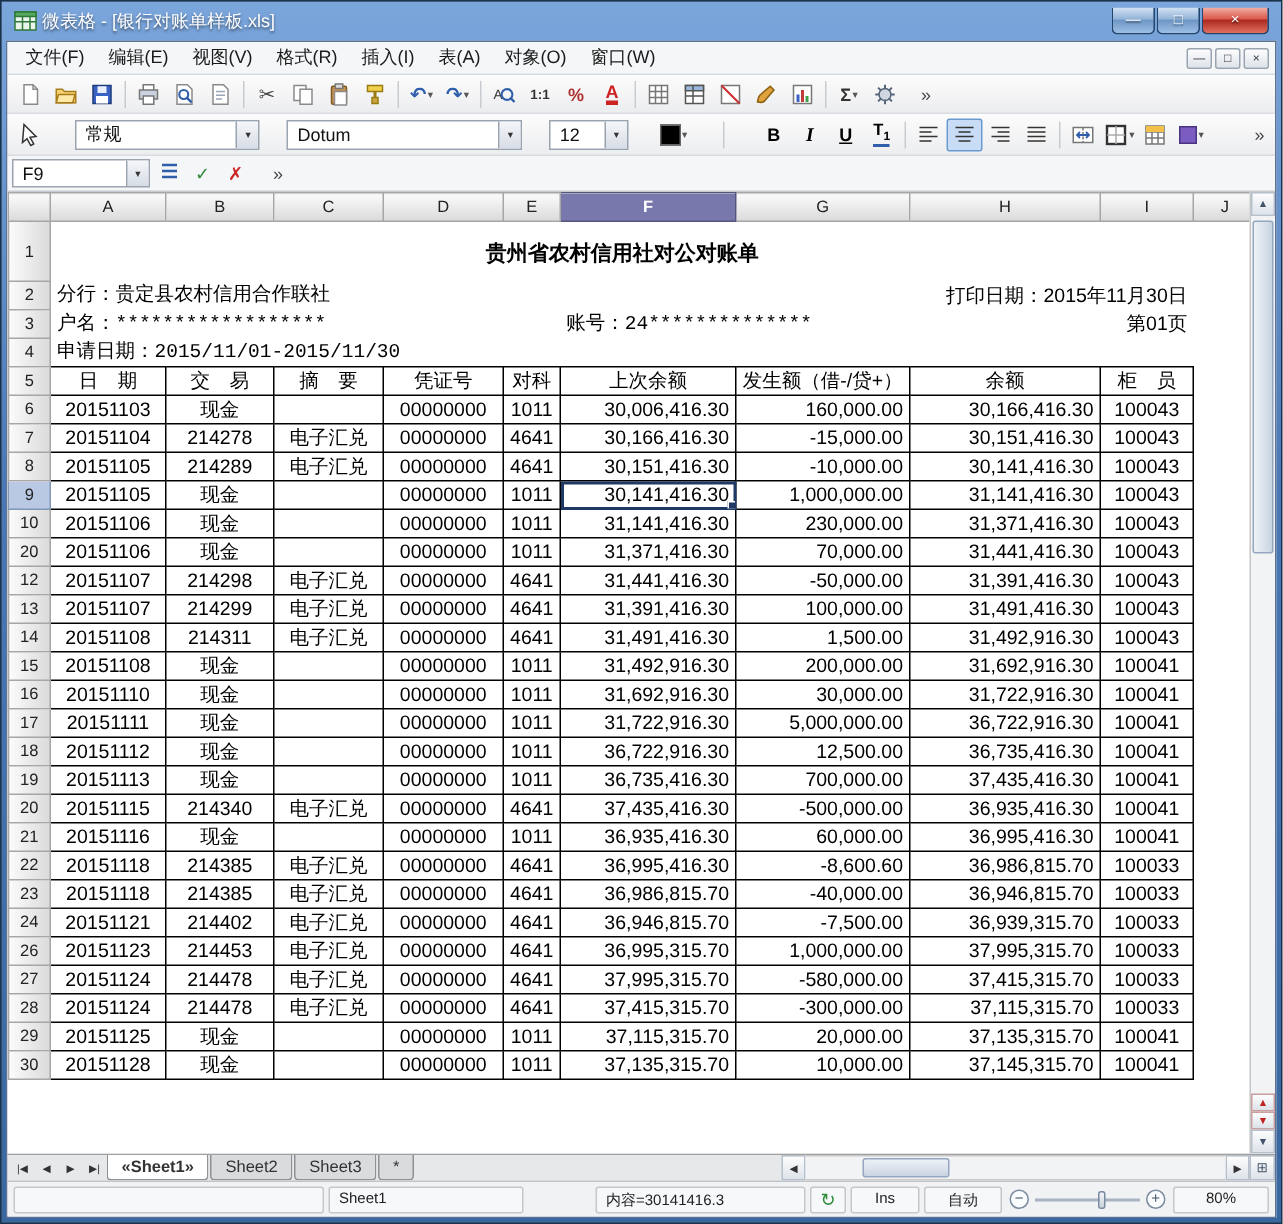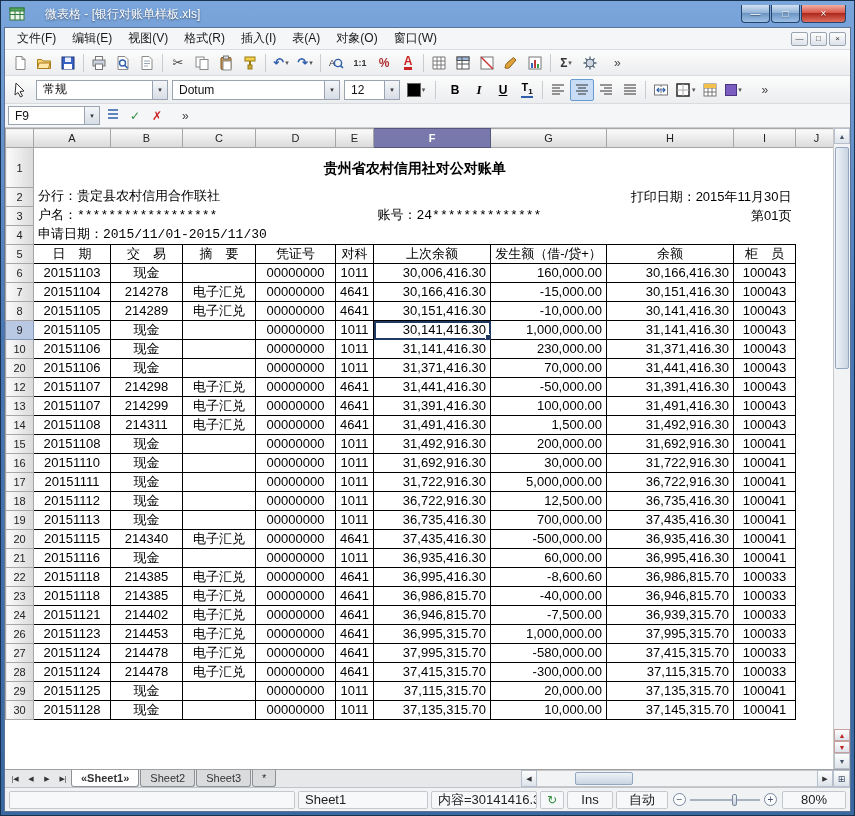--- a/index.html
+++ b/index.html
@@ -2,21 +2,21 @@
 <html><head>
 <meta charset="utf-8">
 <style>
   *{margin:0;padding:0;box-sizing:border-box;}
   html,body{width:855px;height:816px;overflow:hidden;}
   body{font-family:"Liberation Sans","DejaVu Sans",sans-serif;font-size:12px;background:#6c6c6c;}
 
   .window{width:855px;height:816px;display:flex;flex-direction:column;
     background:linear-gradient(180deg,#7ba6dc 0%,#4a78b6 40%,#39679f 100%);
     padding:0 3px 3px 3px;border:1px solid #16324f;}
-  .titlebar{height:26px;display:flex;align-items:center;gap:20px;padding:0 5px;color:#fff;
+  .titlebar{height:26px;display:flex;align-items:center;gap:3px;padding:0 5px;color:#fff;
     text-shadow:0 1px 2px rgba(0,0,0,.55);}
   .title-text{font-size:12px;white-space:nowrap;}
   .tb-btns{margin-left:auto;display:flex;}
   .tb-btn{width:29px;height:18px;display:flex;align-items:center;justify-content:center;
     border:1px solid #24446b;border-top:none;color:#fff;font-size:10px;line-height:10px;
     background:linear-gradient(#d3e2f3 0%,#93b4d8 45%,#6e96c4 50%,#9cc0e6 100%);
     border-radius:0 0 4px 4px;margin-left:1px;text-shadow:0 1px 1px rgba(0,0,0,.5);}
   .tb-btn.close{width:45px;background:linear-gradient(#f2b0a6 0%,#d9584a 45%,#ad2a1e 50%,#e0705f 100%);}
 
   .client{flex:1;display:flex;flex-direction:column;background:#f0f2f4;min-height:0;border:1px solid #5a7396;}
@@ -30,21 +30,21 @@
   .toolbar{height:26px;display:flex;align-items:center;background:linear-gradient(#fcfcfc,#ecedef);
     border-bottom:1px solid #d8dce0;padding:0 3px;}
   .tbtn{min-width:24px;height:22px;display:flex;align-items:center;justify-content:center;
     border:1px solid transparent;border-radius:2px;padding:0 1px;}
   .tbtn .ic{display:flex;align-items:center;justify-content:center;}
   .sep{width:1px;height:18px;background:#c8ccd0;margin:0 3px;display:inline-block;}
   .caret{font-size:7px;color:#555;margin-left:1px;}
   .overflow{font-size:12px;color:#444;margin-left:8px;padding:0 4px;}
 
   .formatbar{height:28px;display:flex;align-items:center;background:linear-gradient(#fcfcfc,#ecedef);
-    border-bottom:1px solid #d8dce0;padding:0 3px;gap:4px;}
+    border-bottom:1px solid #d8dce0;padding:0 3px;gap:18px;}
   .combo{height:20px;background:#fff;border:1px solid #9aa4b0;display:flex;align-items:center;
     padding-left:6px;font-size:12px;color:#111;white-space:nowrap;overflow:hidden;}
   .combo .arrow{width:15px;height:100%;margin-left:auto;border-left:1px solid #9aa4b0;
     background:linear-gradient(#f4f6f9,#d7dde6);display:flex;align-items:center;justify-content:center;
     font-size:7px;color:#333;flex:0 0 15px;}
   .w-numfmt{width:132px;} .w-font{width:168px;} .w-size{width:56px;}
   .swatch{width:14px;height:14px;background:#000;border:1px solid #666;display:inline-block;}
   .pressed{background:#c8dcf5;border:1px solid #6a9bd0;}
 
   .formulabar{height:24px;display:flex;align-items:center;background:#f4f6f8;border-bottom:1px solid #c8ccd0;padding:0 3px;gap:2px;}
@@ -90,23 +90,23 @@
   .hscroll{display:flex;align-items:stretch;width:312px;}
   .hscroll .nav{background:linear-gradient(#fdfdfd,#dde3ea);border:1px solid #b6c0cc;}
   .htrack{flex:1;position:relative;background:#f2f3f5;border-top:1px solid #c8c8c8;border-bottom:1px solid #c8c8c8;}
   .hthumb{position:absolute;top:1px;bottom:1px;left:38px;width:58px;
     background:linear-gradient(#eef2f7,#c9d4e2);border:1px solid #93a7c0;border-radius:2px;}
   .corner-box{width:17px;display:flex;align-items:center;justify-content:center;font-size:9px;color:#44536a;
     background:linear-gradient(#fdfdfd,#dde3ea);border:1px solid #b6c0cc;}
 
   .statusbar{height:24px;display:flex;align-items:center;gap:3px;background:#f0f2f4;border-top:1px solid #c0c4c8;padding:0 4px;}
   .panel{height:18px;border:1px solid #c4c8cc;background:#f7f8fa;display:flex;align-items:center;
-    padding:0 6px;font-size:13px;color:#222;border-radius:2px;white-space:nowrap;overflow:hidden;}
+    padding:0 6px;font-size:10px;color:#222;border-radius:2px;white-space:nowrap;overflow:hidden;}
   .p-blank{flex:1;}
-  .p-sheet{width:130px;} .p-content{width:106px;} .p-recalc{width:24px;justify-content:center;color:#2f8a3a;font-size:12px;}
+  .p-sheet{width:130px;} .p-content{width:140px;margin-left:45px;} .p-recalc{width:24px;justify-content:center;color:#2f8a3a;font-size:12px;}
   .p-ins{width:46px;justify-content:center;} .p-mode{width:52px;justify-content:center;} .p-zoom{width:64px;justify-content:center;}
   .zoomctl{display:flex;align-items:center;gap:4px;padding:0 2px;}
   .zbtn{width:13px;height:13px;border:1px solid #7a8aa0;border-radius:50%;display:flex;align-items:center;
     justify-content:center;font-size:10px;line-height:10px;color:#44536a;background:#fbfcfd;}
   .ztrack{width:70px;height:16px;position:relative;}
   .ztrack::before{content:"";position:absolute;left:0;right:0;top:7px;height:2px;background:#a8b2c0;}
   .zthumb{position:absolute;left:60%;top:2px;width:5px;height:12px;background:linear-gradient(#f4f6f9,#c6cfdb);
     border:1px solid #7a8aa0;border-radius:2px;}
 </style>
 </head>

